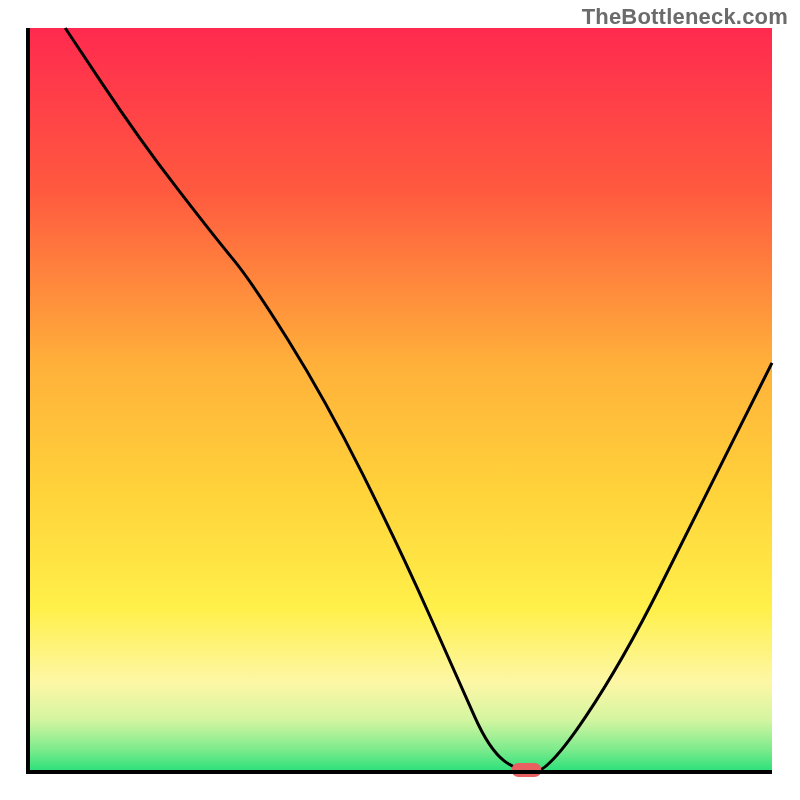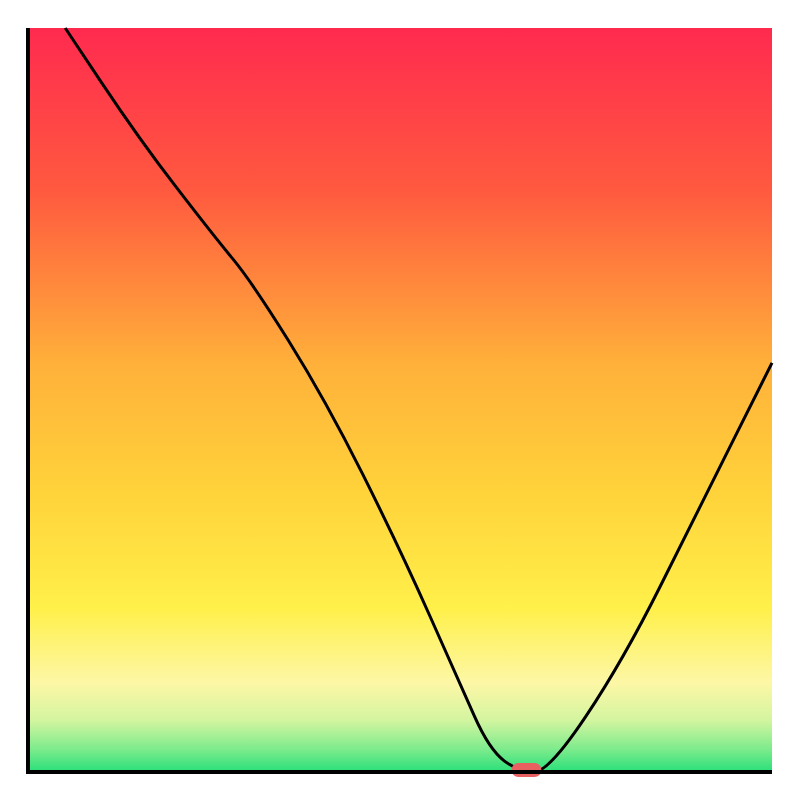--- a/index.html
+++ b/index.html
@@ -26,20 +26,21 @@
     letter-spacing: 0.2px;
   }
   svg {
     display: block;
   }
 </style>
 </head>
 <body>
 
 <div class="stage">
+  <div class="watermark">TheBottleneck.com</div>
 
   <svg id="chart-svg" width="800" height="800" viewBox="0 0 800 800">
     <defs>
       <linearGradient id="bg-grad" x1="0" y1="0" x2="0" y2="1">
           <stop offset="0%" stop-color="#ff2a4f"></stop>
           <stop offset="22%" stop-color="#ff5a3f"></stop>
           <stop offset="45%" stop-color="#ffb03a"></stop>
           <stop offset="62%" stop-color="#ffd23a"></stop>
           <stop offset="78%" stop-color="#fff04a"></stop>
           <stop offset="88%" stop-color="#fdf7a6"></stop>

